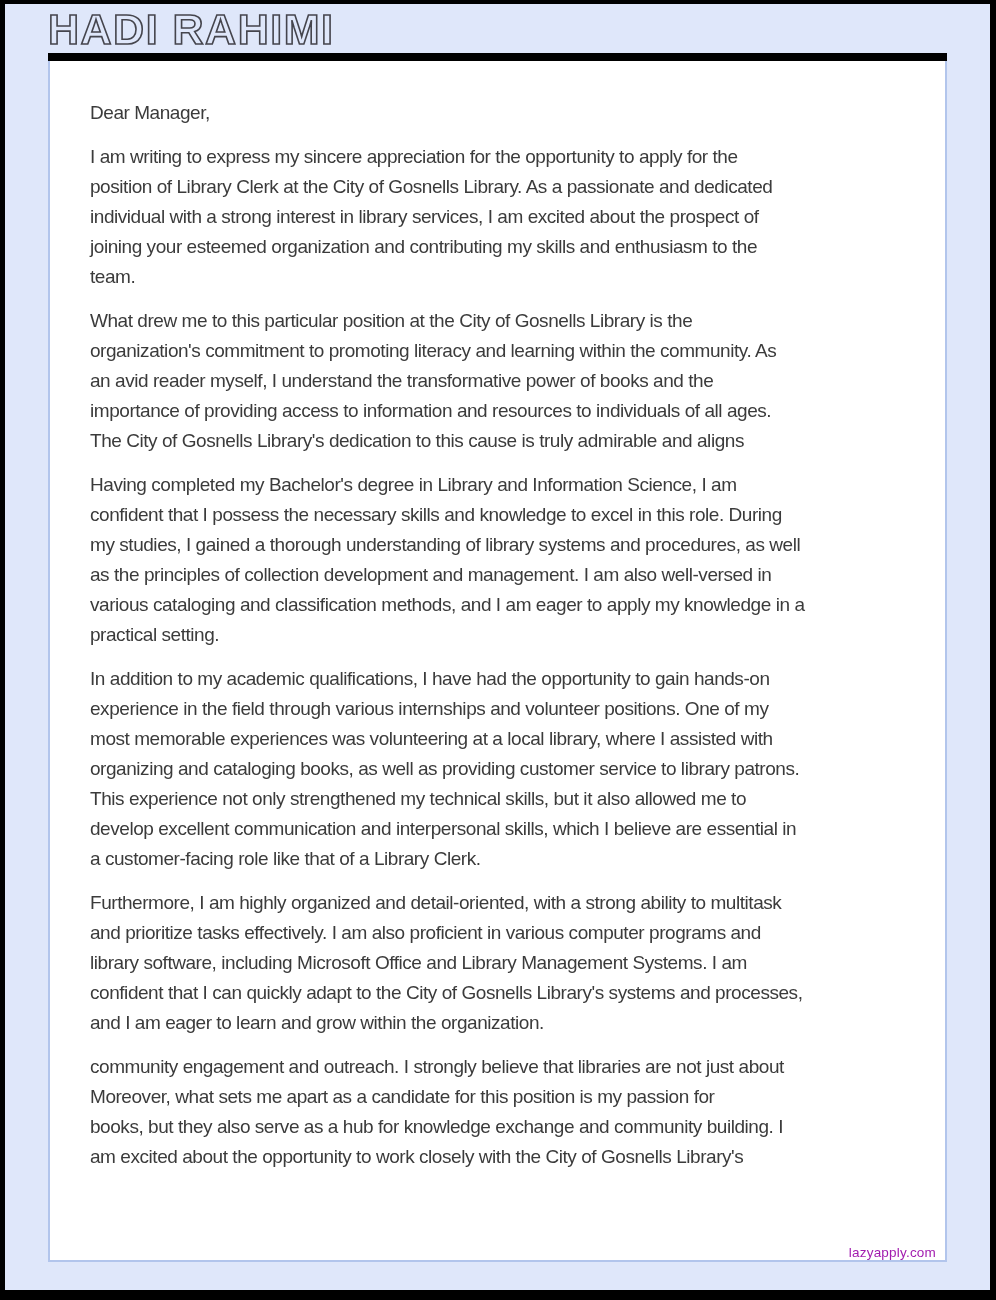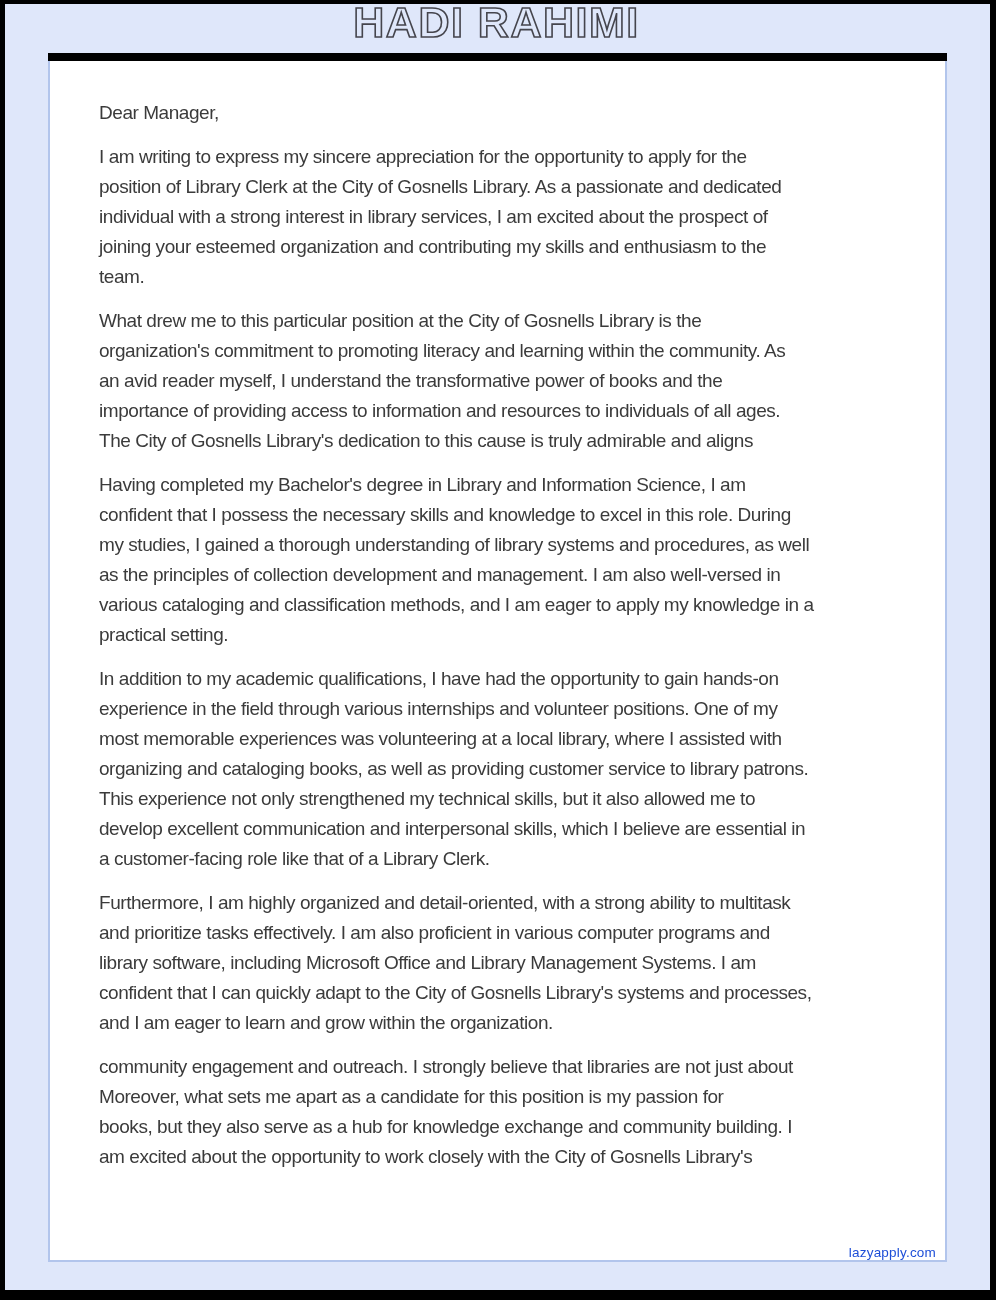--- a/index.html
+++ b/index.html
@@ -22,24 +22,24 @@
     border-right-width: 6px;
     border-bottom-width: 10px;
     z-index: 30;
     pointer-events: none;
   }
 
   
   .header {
     position: absolute;
     left: 48px;
-    top: 0;
+    top: 7px;
     width: 897px;
     height: 45px;
-    text-align: center;
+    text-align: left;
     z-index: 5;
   }
   .header-name {
     display: inline-block;
     font-size: 43px;
     line-height: 45px;
     font-weight: 600;
     letter-spacing: 1.5px;
     color: transparent;
     -webkit-text-stroke: 1.6px #45454d;
@@ -67,21 +67,21 @@
     box-sizing: border-box;
     background: #ffffff;
     border: 2px solid #b2c5ec;
     border-top: none;
     z-index: 1;
   }
 
   
   .letter {
     position: absolute;
-    left: 99px;
+    left: 90px;
     top: 98px;
     width: 812px;
     z-index: 2;
     color: #3b3b3b;
     font-size: 19px;
     font-weight: 300;
     letter-spacing: -0.45px;
   }
   .line {
     height: 30px;
@@ -90,21 +90,21 @@
   }
   .para { margin-top: 14px; }
 
   .watermark {
     position: absolute;
     top: 1245px;
     right: 60px;
     z-index: 3;
     font-size: 13.5px;
     line-height: 16px;
-    color: #1d4ed8;
+    color: #a21caf;
     letter-spacing: 0.2px;
     z-index: 4;
   }
 </style>
 </head>
 <body>
 
 <div class="doc-box"></div>
 
 <div class="header">

